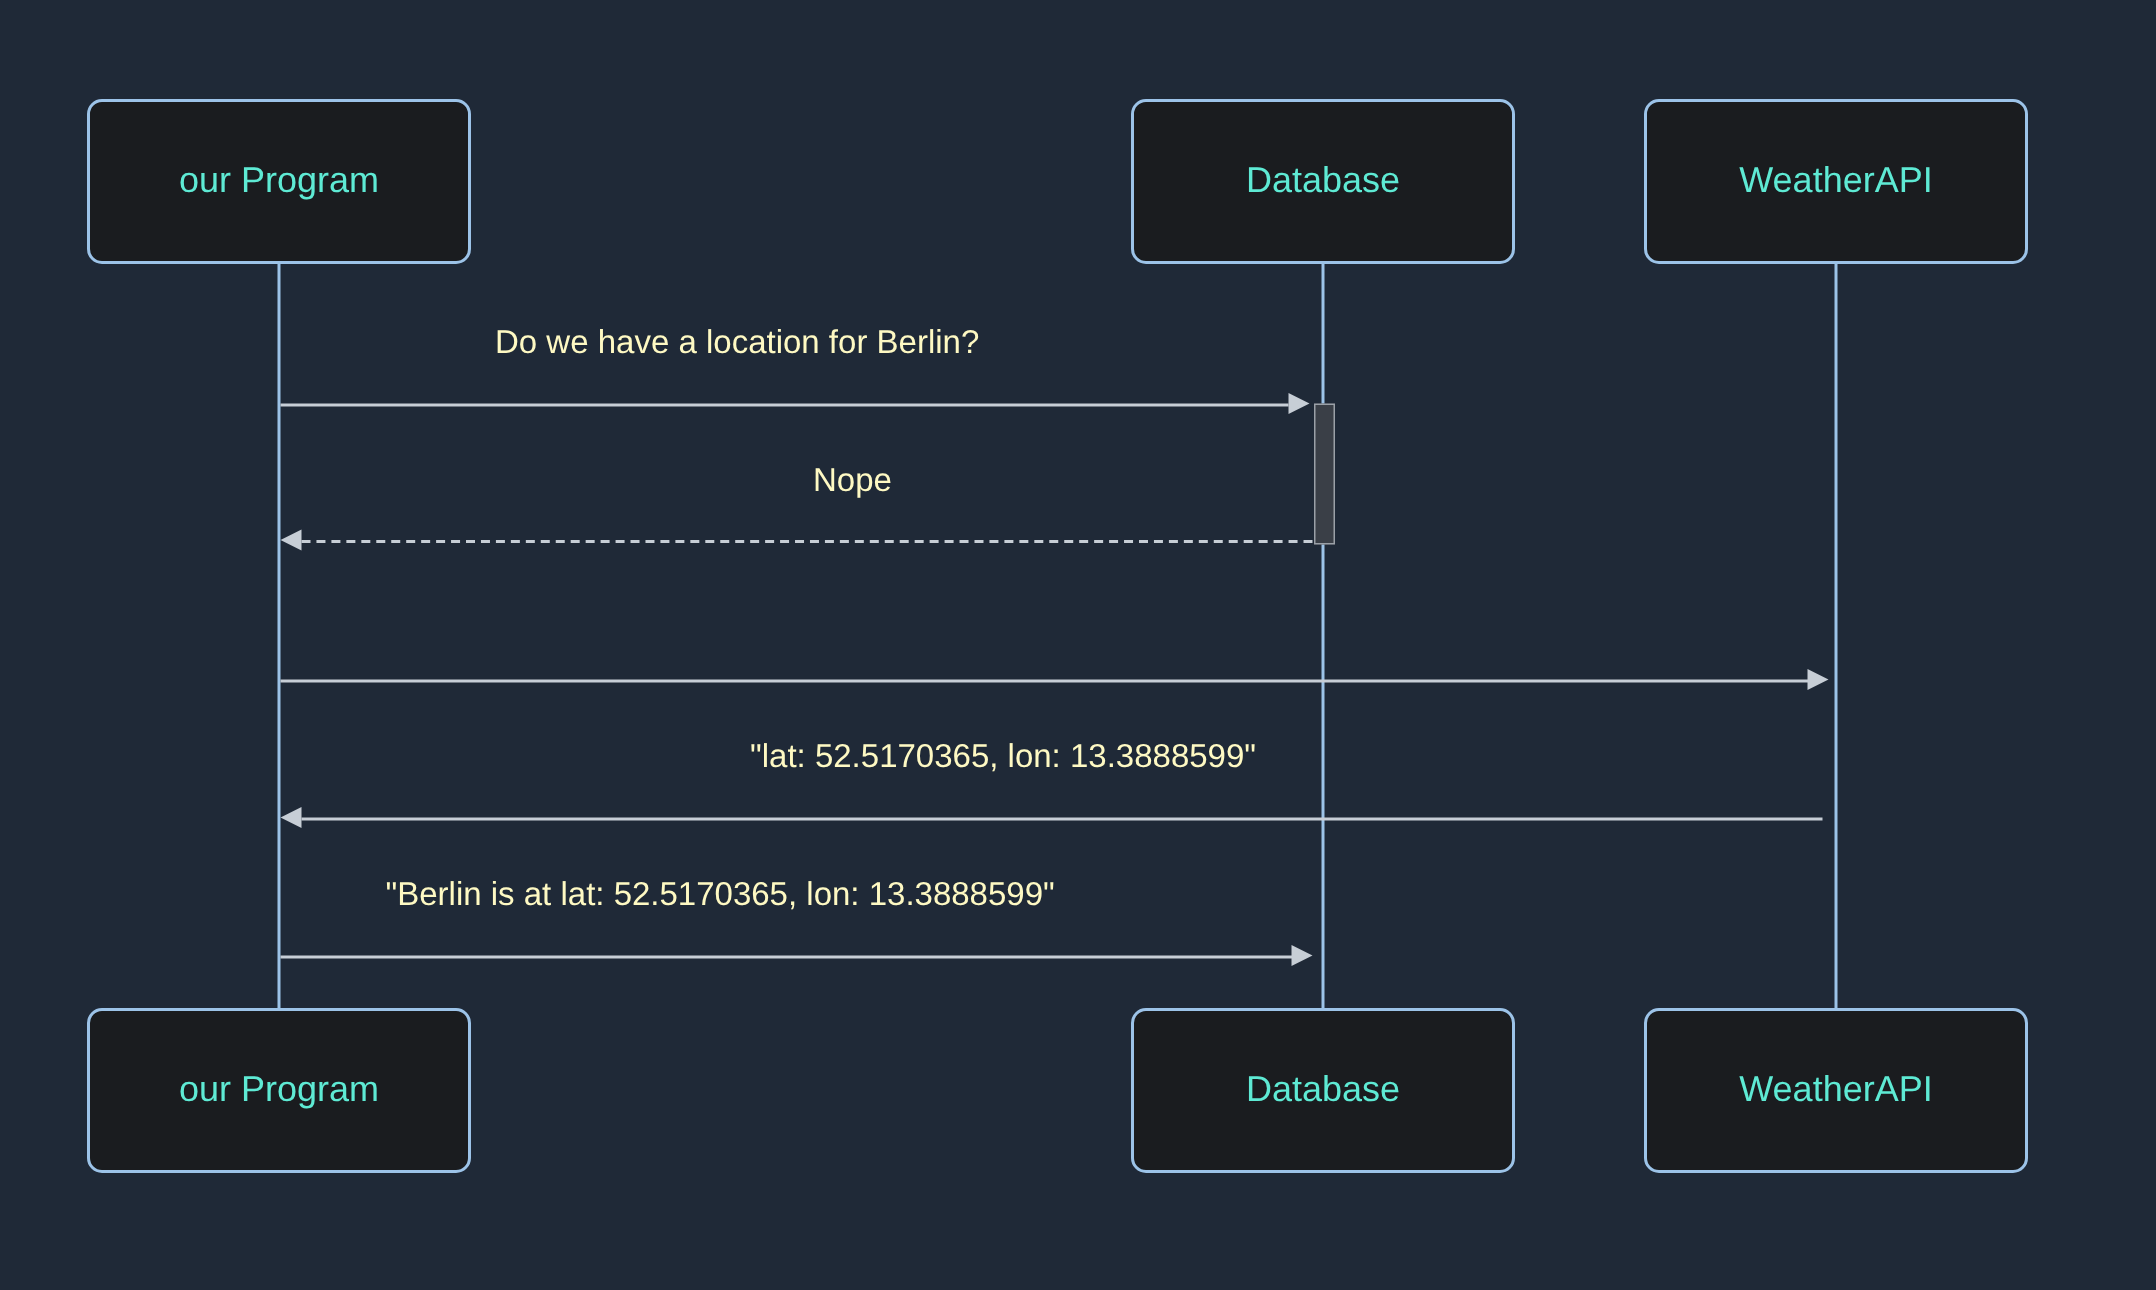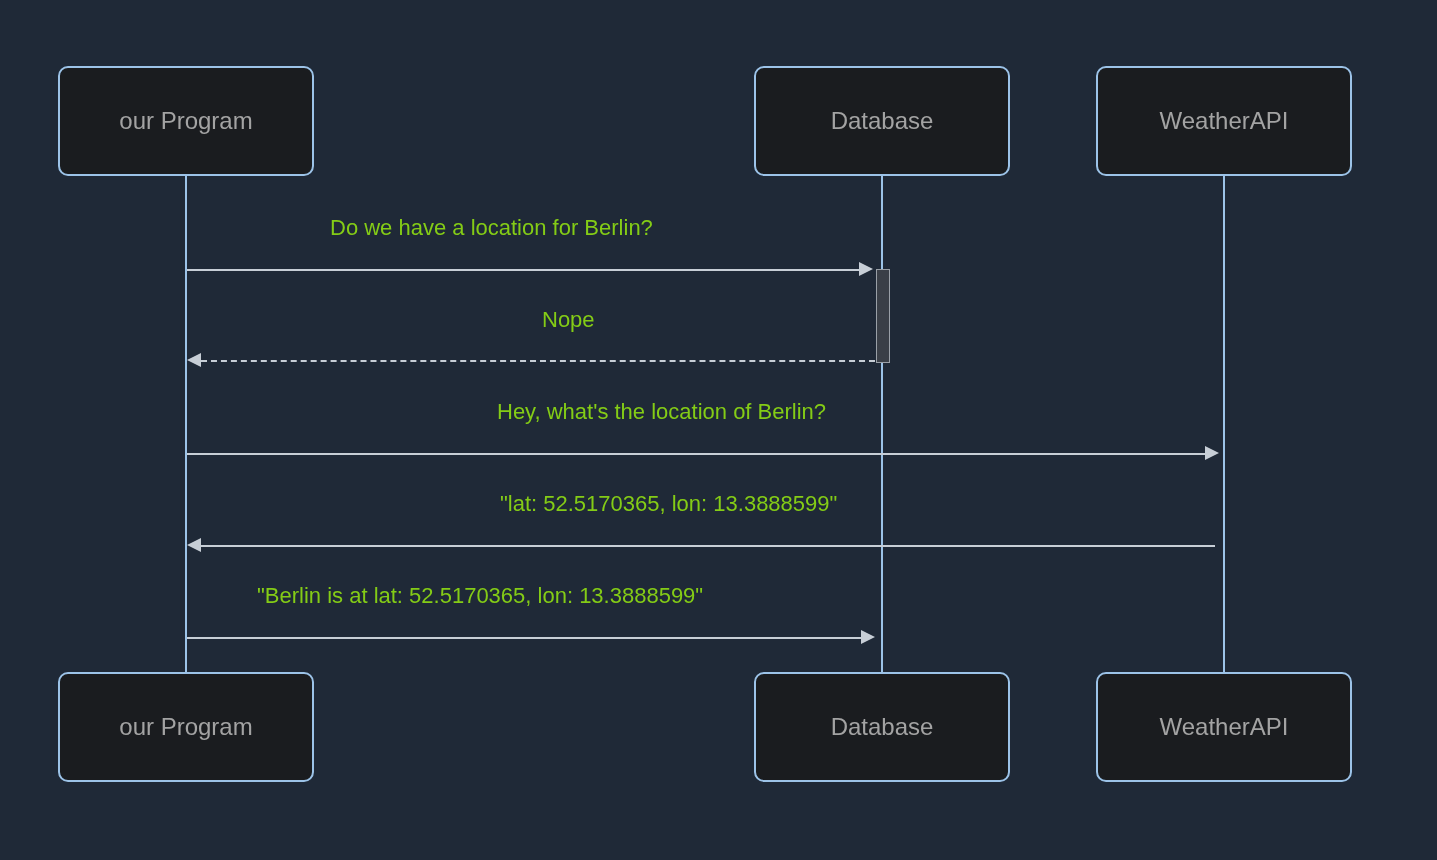--- a/index.html
+++ b/index.html
@@ -16,37 +16,37 @@
     width: 1437px;
     height: 860px;
   }
   .actor-box {
     position: absolute;
     width: 256px;
     height: 110px;
     background: #1a1c1f;
     border: 2px solid #9cc3e8;
     border-radius: 10px;
-    color: #a3a3a3;
+    color: #5eead4;
     font-size: 24px;
     display: flex;
     align-items: center;
     justify-content: center;
     box-sizing: border-box;
   }
   .lifeline {
     position: absolute;
     width: 2px;
     background: #9cc3e8;
     top: 176px;
     height: 496px;
   }
   .msg-label {
     position: absolute;
-    color: #84cc16;
+    color: #fef9c3;
     font-size: 22px;
     white-space: nowrap;
   }
   .arrow-line {
     position: absolute;
     height: 0;
     border-top: 2px solid #c7ced6;
   }
   .arrow-dashed {
     border-top-style: dashed;
@@ -104,21 +104,20 @@
   <div class="activation" style="left:876px; top:269px; height:92px;"></div>
 
   <div class="msg-label" style="left:330px; top:215px;">Do we have a location for Berlin?</div>
   <div class="arrow-line" style="left:187px; top:269px; width:672px;"></div>
   <div class="arrow-head-right" style="left:859px; top:262px;"></div>
 
   <div class="msg-label" style="left:502px; top:307px;margin-left:40px;">Nope</div>
   <div class="arrow-line arrow-dashed" style="left:201px; top:360px; width:674px;"></div>
   <div class="arrow-head-left" style="left:187px; top:353px;"></div>
 
-  <div class="msg-label" style="left:497px; top:399px;">Hey, what's the location of Berlin?</div>
   <div class="arrow-line" style="left:187px; top:453px; width:1022px;"></div>
   <div class="arrow-head-right" style="left:1205px; top:446px;"></div>
 
   <div class="msg-label" style="left:500px; top:491px;">"lat: 52.5170365, lon: 13.3888599"</div>
   <div class="arrow-line" style="left:201px; top:545px; width:1014px;"></div>
   <div class="arrow-head-left" style="left:187px; top:538px;"></div>
 
   <div class="msg-label" style="left:257px; top:583px;">"Berlin is at lat: 52.5170365, lon: 13.3888599"</div>
   <div class="arrow-line" style="left:187px; top:637px; width:678px;"></div>
   <div class="arrow-head-right" style="left:861px; top:630px;"></div>

